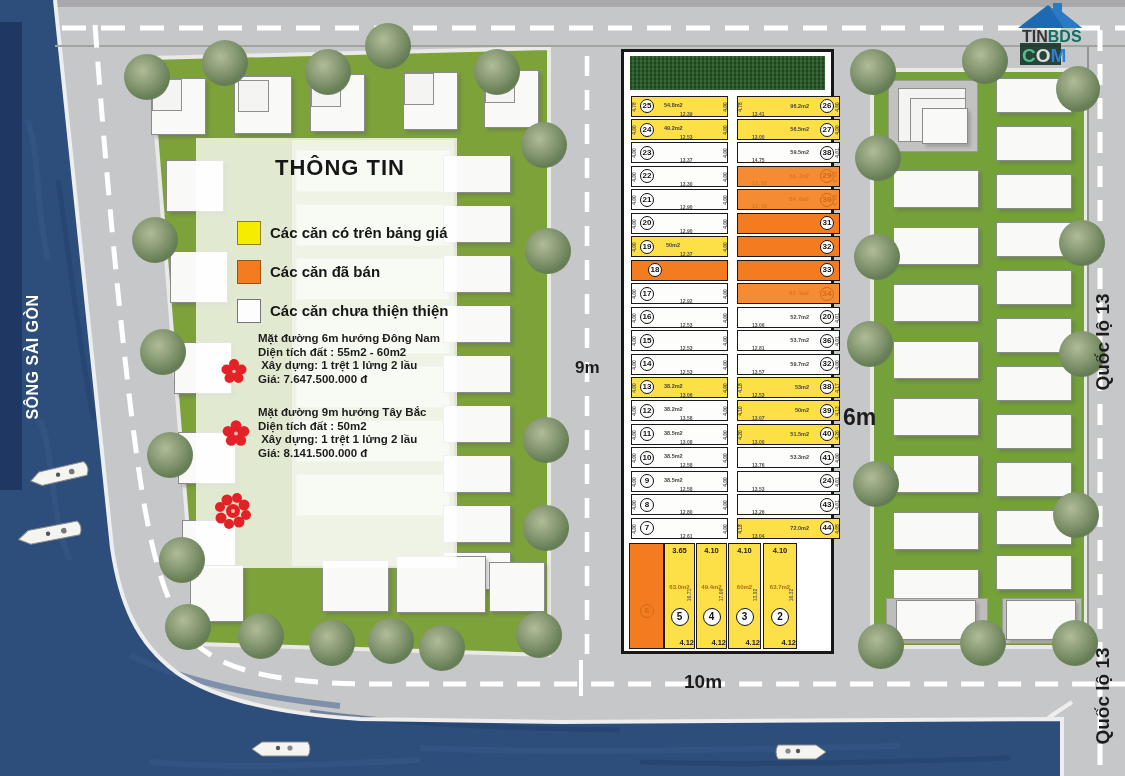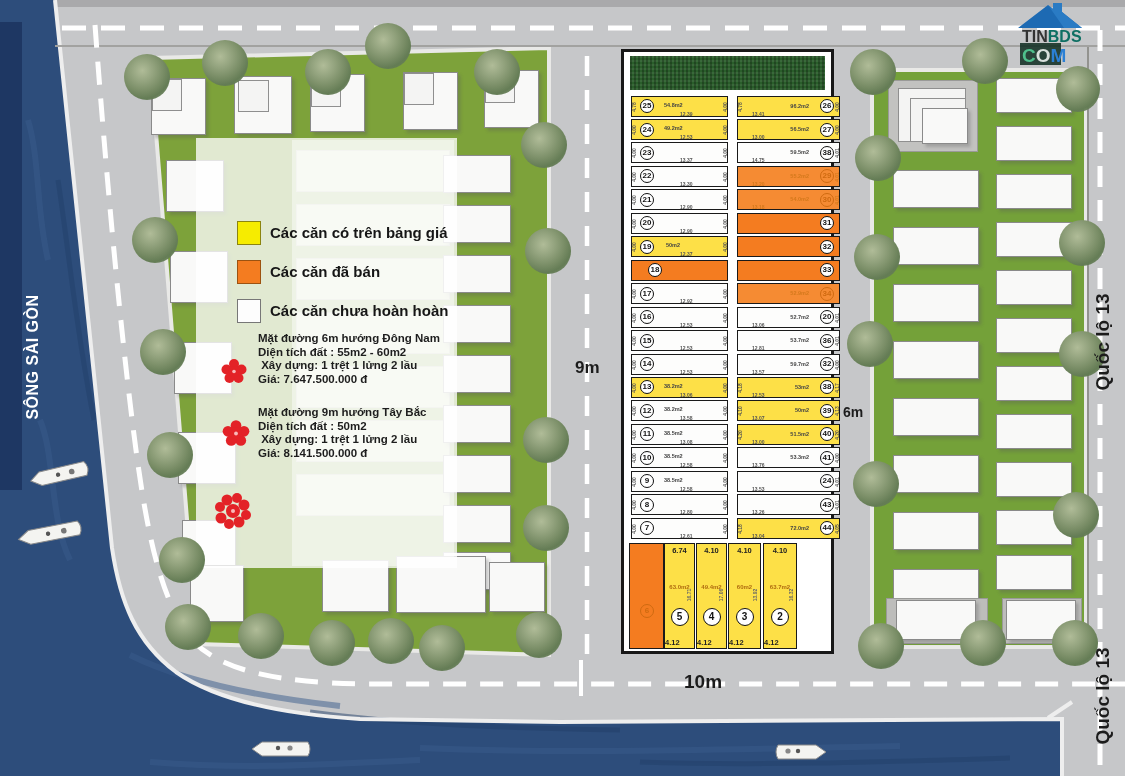--- a/index.html
+++ b/index.html
@@ -12,32 +12,32 @@
 .boat{position:absolute;}
 .lbl{position:absolute;font-weight:bold;color:#1c1c1c;}
 #panel{position:absolute;left:621px;top:49px;width:207px;height:599px;background:#fff;border:3px solid #181818;}
 #gstrip{position:absolute;left:6px;top:4px;width:195px;height:34px;background:#2a5e2b;
 background-image:repeating-linear-gradient(90deg,rgba(0,0,0,.25) 0 2px,transparent 2px 4px),repeating-linear-gradient(0deg,rgba(255,255,255,.07) 0 2px,transparent 2px 4px);}
 .r{position:absolute;height:21px;}
 .ll{position:absolute;left:7px;width:95px;height:19px;border:1.3px solid #1a1a1a;}
 .lr{position:absolute;left:104px;width:101px;height:19px;border:1.3px solid #1a1a1a;margin-left:9px;}
 .cy{background:#fde047;}
 .co{background:#f47c20;}
-.cf{background:#f58b33;}
+.cf{background:#f58b33;font-family:Liberation Mono, monospace;}
 .cw{background:#fdfdfc;}
 .n{position:absolute;width:12px;height:12px;border:1.3px solid #111;border-radius:50%;background:#fff;
 font-size:8px;font-weight:bold;line-height:12px;text-align:center;color:#111;}
 .nf{border-color:#cf6a10;background:transparent;color:#cf6a10;}
 .ar{position:absolute;font-size:5.5px;font-weight:bold;color:#444;white-space:nowrap;}
 .db{position:absolute;font-size:5px;font-weight:bold;color:#555;bottom:-1px;white-space:nowrap;}
 .rl{position:absolute;font-size:5px;font-weight:bold;color:#555;transform:rotate(-90deg);left:-3px;top:7px;}
 .rr{position:absolute;font-size:5px;font-weight:bold;color:#555;transform:rotate(-90deg);right:-3px;top:7px;}
 .bl{position:absolute;top:491px;height:104px;border:1.4px solid #1a1a1a;}
 .bt{position:absolute;top:2px;width:100%;text-align:center;font-size:7.5px;font-weight:bold;color:#222;}
-.bb{position:absolute;bottom:1px;width:100%;text-align:left;font-size:7.5px;font-weight:bold;color:#222;}
+.bb{position:absolute;bottom:1px;width:100%;text-align:right;font-size:7.5px;font-weight:bold;color:#222;}
 .ba{position:absolute;top:40px;width:100%;text-align:center;font-size:6px;font-weight:bold;color:#b06c10;}
 .bn{position:absolute;top:64px;left:50%;margin-left:-9px;width:16px;height:16px;border:1.6px solid #111;border-radius:50%;background:#fff;font-size:10px;font-weight:bold;line-height:16px;text-align:center;color:#111;}
 .bs{position:absolute;font-size:5px;font-weight:bold;color:#666;transform:rotate(-90deg);right:-2px;top:48px;}
 .hf{position:absolute;background:rgba(250,250,247,.6);border:1px solid rgba(110,110,110,.35);}
 #ov{position:absolute;left:196px;top:138px;width:261px;height:430px;background:rgba(255,255,255,.77);}
 .ttl{position:absolute;font-weight:bold;color:#161616;white-space:nowrap;}
 .sw{position:absolute;width:22px;height:22px;border:1.5px solid #555;}
 .ib{position:absolute;font-weight:bold;color:#1d1d1d;font-size:11.5px;line-height:13.6px;white-space:nowrap;}
 .flower{position:absolute;}
 .gr{position:absolute;background:#bdbdbb;border:1px solid #9a9a98;}
@@ -159,33 +159,34 @@
 <div class="h" style="left:322px;top:560px;width:65px;height:50px"></div>
 
 <div class="h" style="left:396px;top:556px;width:88px;height:55px"></div>
 
 <div class="h" style="left:489px;top:562px;width:54px;height:48px"></div>
 
 <div id="ov"></div>
 
 <div style="position:absolute;left:292px;top:140px;width:162px;height:426px;background:rgba(255,255,255,.45)"></div>
 
+<div class="ttl" style="left:240px;top:155px;width:200px;text-align:center;font-size:22px;letter-spacing:1px">THÔNG TIN</div>
 
 
 <div class="sw" style="left:237px;top:221px;background:#f6ec00;border-color:#8b8410"></div>
 
 <div class="ttl" style="left:270px;top:224px;font-size:15px">Các căn có trên bảng giá</div>
 
 <div class="sw" style="left:237px;top:260px;background:#f47c20;border-color:#9c5210"></div>
 
 <div class="ttl" style="left:270px;top:263px;font-size:15px">Các căn đã bán</div>
 
 <div class="sw" style="left:237px;top:299px;background:#fdfdfd;border-color:#777"></div>
 
-<div class="ttl" style="left:270px;top:302px;font-size:15px">Các căn chưa hoàn hoàn</div>
+<div class="ttl" style="left:270px;top:302px;font-size:15px">Các căn chưa thiện thiện</div>
 
 <div class="ib" style="left:258px;top:332px">Mặt đường 6m hướng Đông Nam<br>Diện tích đất : 55m2 - 60m2<br>&nbsp;Xây dựng: 1 trệt 1 lửng 2 lầu<br>Giá: 7.647.500.000 đ</div>
 
 <svg class="flower" style="left:219px;top:357px" width="30" height="30" viewBox="0 0 30 30">
       <g fill="#e32227">
         <circle cx="15" cy="7" r="5"></circle>
         <circle cx="22.5" cy="12.5" r="5"></circle>
         <circle cx="19.5" cy="21" r="5"></circle>
         <circle cx="10.5" cy="21" r="5"></circle>
         <circle cx="7.5" cy="12.5" r="5"></circle>
@@ -508,21 +509,21 @@
           <span class="n" style="right:5px;top:2.5px">44</span>
           <span class="rr">4.05</span>
         </div>
       </div>
 
 <div class="bl co" style="left:5px;width:33px">
         <span class="n nf" style="left:10px;top:60px">6</span>
       </div>
 
 <div class="bl cy" style="left:40px;width:29px">
-        <span class="bt">6.74</span>
+        <span class="bt">3.65</span>
         <span class="ba">63.0m2</span>
         <span class="bs">16.71</span>
         <span class="bn">5</span>
         <span class="bb">4.12</span>
       </div>
 
 <div class="bl cy" style="left:72px;width:29px">
         <span class="bt">4.10</span>
         <span class="ba">49.4m2</span>
         <span class="bs">17.06</span>
@@ -663,21 +664,21 @@
 <div class="tree" style="left:1052px;top:620px;width:46px;height:46px"></div>
 
 <div class="tree" style="left:960px;top:620px;width:46px;height:46px"></div>
 
 <div class="tree" style="left:1056px;top:66px;width:44px;height:46px"></div>
 
 <div class="lbl" style="left:-36px;top:348px;width:138px;text-align:center;transform:rotate(-90deg);font-size:16px;color:#ffffff;letter-spacing:.5px">SÔNG SÀI GÒN</div>
 
 <div class="lbl" style="left:575px;top:358px;font-size:17px">9m</div>
 
-<div class="lbl" style="left:843px;top:404px;font-size:14px">6m</div>
+<div class="lbl" style="left:843px;top:404px;font-size:23px">6m</div>
 
 <div class="lbl" style="left:684px;top:671px;font-size:19px">10m</div>
 
 <div class="lbl" style="left:1028px;top:331px;width:150px;text-align:center;transform:rotate(-90deg);font-size:19px">Quốc lộ 13</div>
 
 <div class="lbl" style="left:1028px;top:685px;width:150px;text-align:center;transform:rotate(-90deg);font-size:19px">Quốc lộ 13</div>
 
 <svg style="position:absolute;left:1012px;top:0;filter:blur(.5px)" width="110" height="70" viewBox="0 0 110 70">
   <polygon points="6,28 36,5 41,9 41,3 50,3 50,12 70,28" fill="#1d6ab3"></polygon>
   <polygon points="36,5 41,9 41,3 50,3 50,12 70,28 52,28" fill="#2a7bc4"></polygon>

